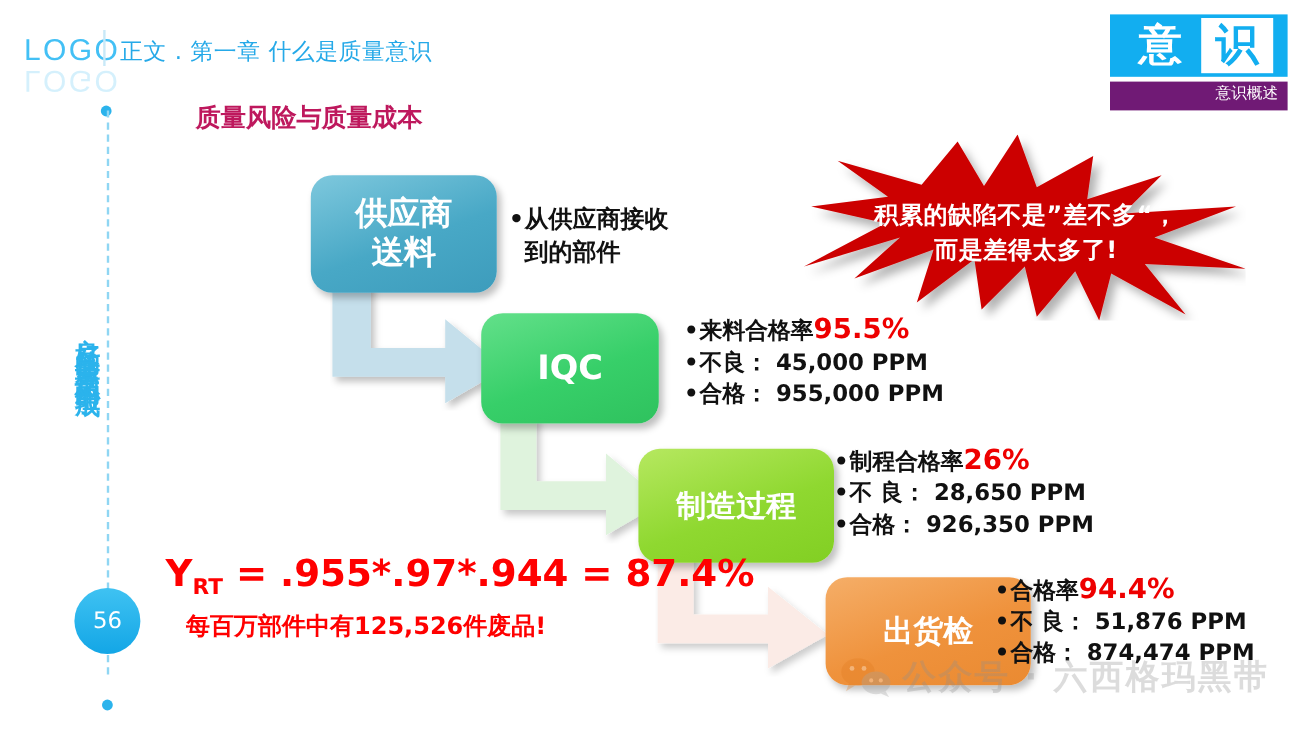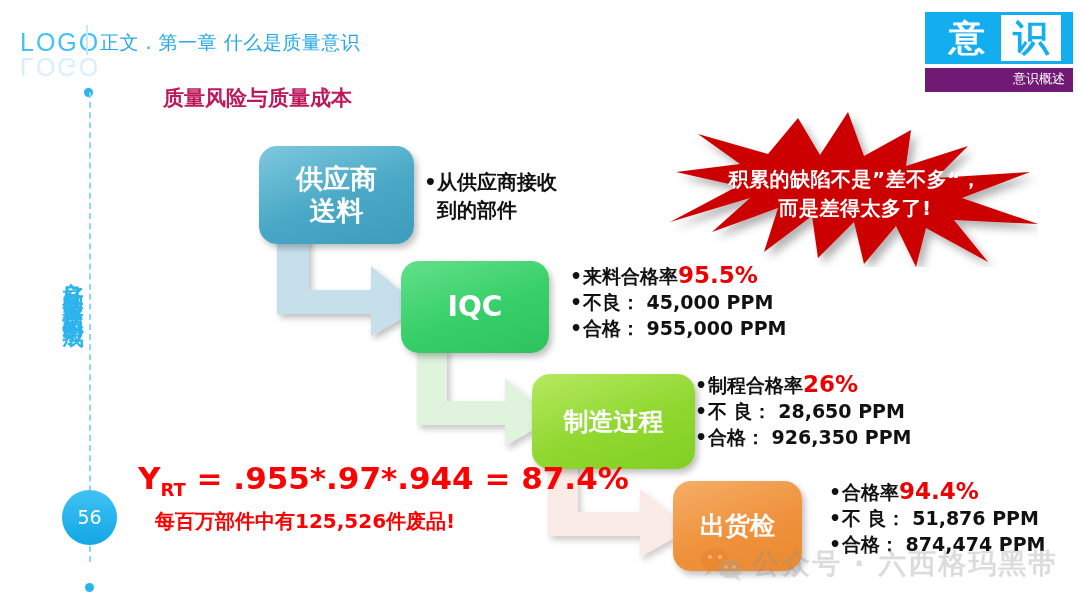--- a/index.html
+++ b/index.html
@@ -49,21 +49,21 @@
   .pbox{position:absolute;border-radius:18px;color:#ffffff;font-weight:bold;text-align:center;
         display:flex;align-items:center;justify-content:center;
         box-shadow:3px 4px 6px rgba(0,0,0,.25);}
   .pbox span{display:block;line-height:1.18;}
   #box-supplier{left:259px;top:146px;width:155px;height:98px;font-size:27px;
       background:linear-gradient(160deg,#7ec8dd 0%,#48a8c6 55%,#3d9cbc 100%);}
   #box-iqc{left:401px;top:261px;width:148px;height:92px;font-size:28px;
       background:linear-gradient(160deg,#63e08a 0%,#37cf69 55%,#2fc25e 100%);}
   #box-mfg{left:532px;top:374px;width:163px;height:95px;font-size:25px;
       background:linear-gradient(160deg,#b6e860 0%,#8fd830 55%,#82cf23 100%);}
-  #box-ship{left:673px;top:481px;width:129px;height:90px;font-size:25px;
+  #box-ship{left:688px;top:481px;width:171px;height:90px;font-size:25px;
       background:linear-gradient(160deg,#f5ae68 0%,#ef923c 55%,#ea8a31 100%);}
 
   
   .elbow{position:absolute;}
   .elbow svg{display:block;}
 
   
   .bullets{position:absolute;color:#111;font-weight:bold;}
   .bl{white-space:nowrap;font-size:19px;line-height:26px;
       font-family:"DejaVu Sans","Liberation Sans",sans-serif;}

